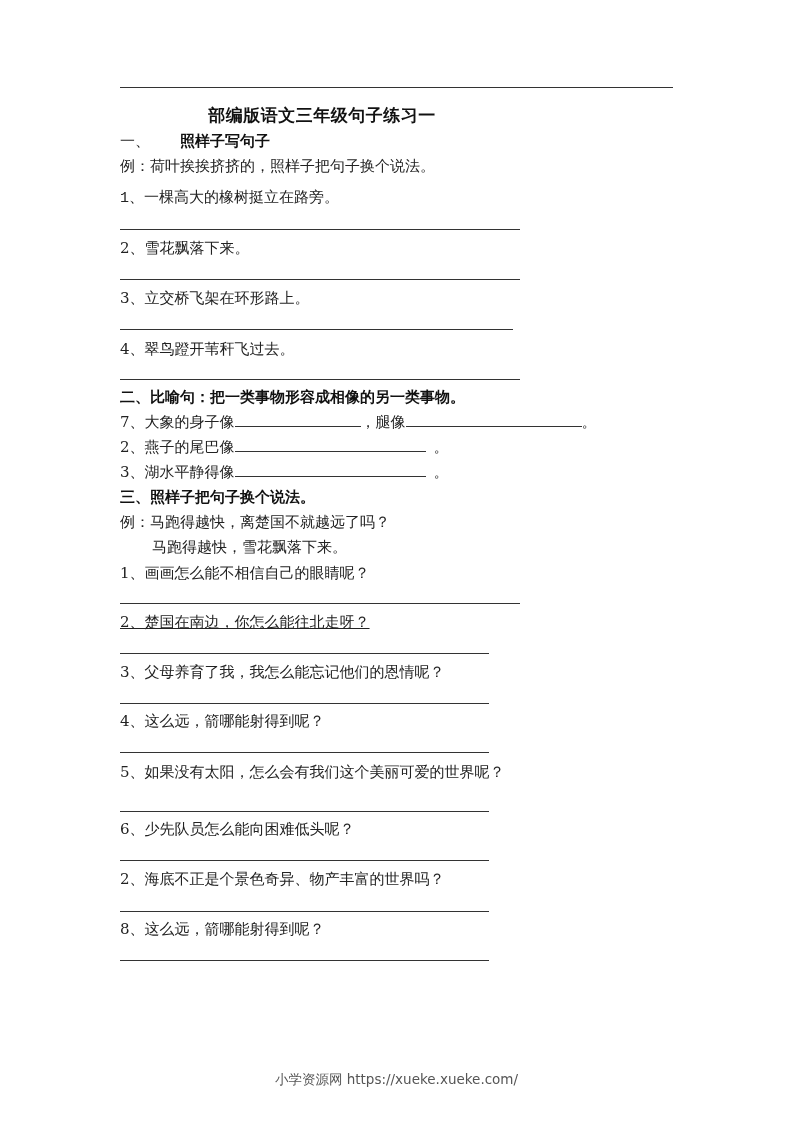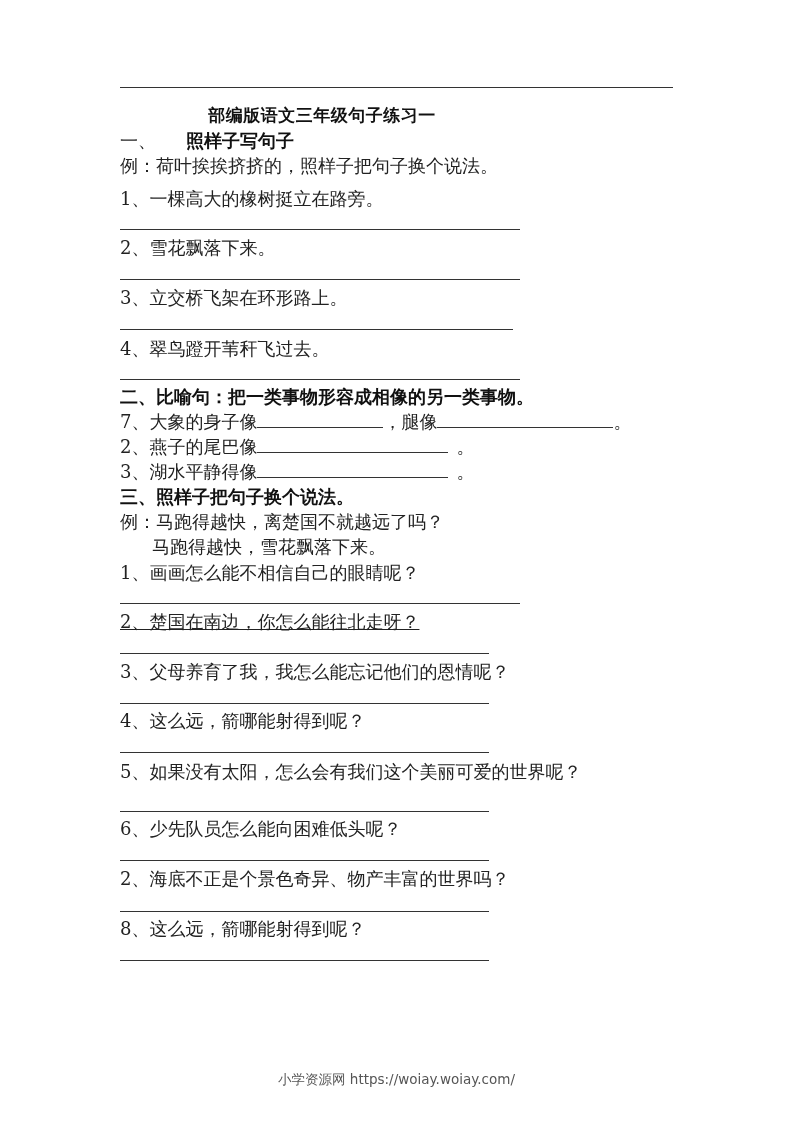--- a/index.html
+++ b/index.html
@@ -1,40 +1,40 @@
 <!DOCTYPE html>
 <html><head>
 <meta charset="utf-8">
 <style>
   html, body { margin: 0; padding: 0; background: #ffffff; }
   body { width: 793px; height: 1122px; position: relative; overflow: hidden;
          font-family: "DejaVu Serif", "Liberation Serif", serif; color: #222; }
   .top-rule { position: absolute; left: 120px; top: 87px; width: 553px; height: 1px; background: #333; }
   .title { position: absolute; left: 0; width: 644px; top: 104px; text-align: center;
            font-size: 17px; font-weight: bold; color: #111; letter-spacing: 0.5px; }
-  .line { position: absolute; left: 120px; font-size: 18px; white-space: nowrap; line-height: 18px; }
+  .line { position: absolute; left: 120px; font-size: 15px; white-space: nowrap; line-height: 18px; }
   .bold { font-weight: bold; color: #111; }
   .ans { position: absolute; left: 120px; height: 1px; background: #333; }
   .blank { display: inline-block; border-bottom: 1px solid #333; height: 13px; vertical-align: baseline; }
   .gap { display: inline-block; width: 28px; }
   .footer { position: absolute; left: 0; width: 793px; top: 1071px; text-align: center;
             font-family: "DejaVu Sans", sans-serif; font-size: 13.5px; color: #555; }
 </style>
 </head>
 <body>
 
 <div class="top-rule"></div>
 <div class="title">部编版语文三年级句子练习一</div>
 
 <div class="line" style="top:132px;">
   <span>一、</span><span class="gap" style="width:30px;"></span><span class="bold">照样子写句子</span>
 </div>
 <div class="line" style="top:157px;">例：荷叶挨挨挤挤的，照样子把句子换个说法。</div>
 
-<div class="line" style="top:190px;">1、一棵高大的橡树挺立在路旁。</div>
+<div class="line" style="top:190px;font-family:Liberation Mono, monospace;">1、一棵高大的橡树挺立在路旁。</div>
 <div class="ans" style="top:229px; width:400px;"></div>
 <div class="line" style="top:239px;">2、雪花飘落下来。</div>
 <div class="ans" style="top:279px; width:400px;"></div>
 <div class="line" style="top:289px;">3、立交桥飞架在环形路上。</div>
 <div class="ans" style="top:329px; width:393px;"></div>
 <div class="line" style="top:340px;">4、翠鸟蹬开苇秆飞过去。</div>
 <div class="ans" style="top:379px; width:400px;"></div>
 
 <div class="line bold" style="top:388px;">二、比喻句：把一类事物形容成相像的另一类事物。</div>
 <div class="line" style="top:413px;">
@@ -61,13 +61,13 @@
 <div class="ans" style="top:752px; width:369px;"></div>
 <div class="line" style="top:763px;">5、如果没有太阳，怎么会有我们这个美丽可爱的世界呢？</div>
 <div class="ans" style="top:811px; width:369px;"></div>
 <div class="line" style="top:820px;">6、少先队员怎么能向困难低头呢？</div>
 <div class="ans" style="top:860px; width:369px;"></div>
 <div class="line" style="top:870px;">2、海底不正是个景色奇异、物产丰富的世界吗？</div>
 <div class="ans" style="top:911px; width:369px;"></div>
 <div class="line" style="top:920px;">8、这么远，箭哪能射得到呢？</div>
 <div class="ans" style="top:960px; width:369px;"></div>
 
-<div class="footer">小学资源网 https://woiay.woiay.com/</div>
+<div class="footer">小学资源网 https://xueke.xueke.com/</div>
 
 </body></html>

